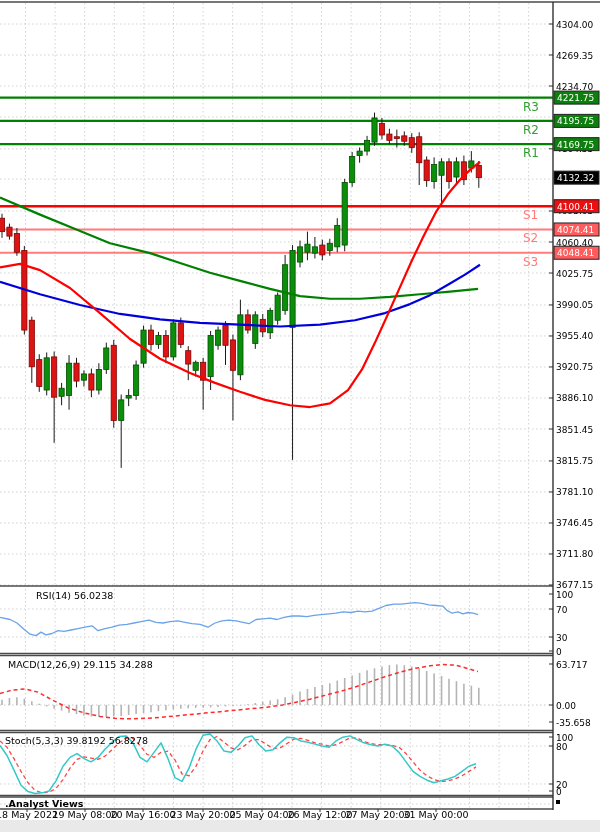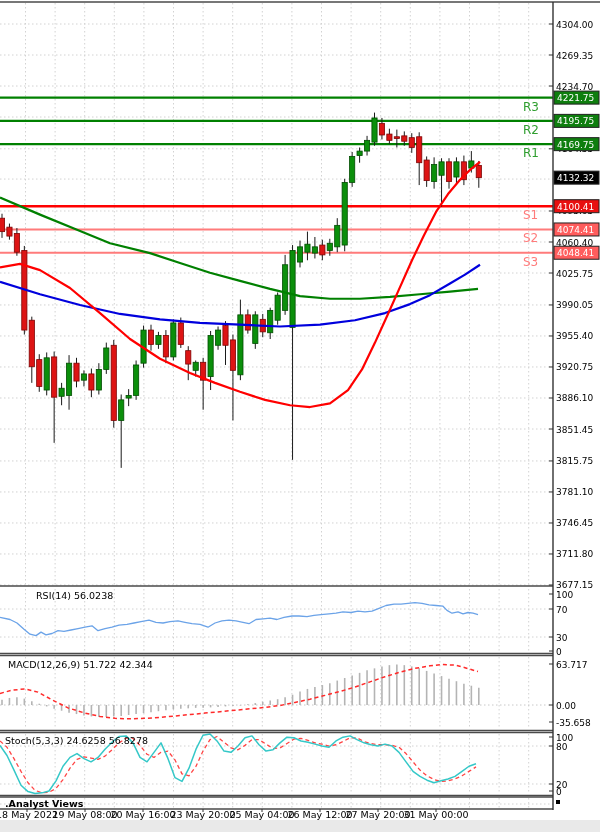--- a/index.html
+++ b/index.html
@@ -438,17 +438,17 @@
       <line x1="262" y1="809" x2="262" y2="812" stroke="#333" stroke-width="1"></line>
       <text x="262" y="818" font-size="9.5" fill="#000" text-anchor="middle" font-family="&quot;DejaVu Sans&quot;,sans-serif" font-weight="normal">25 May 04:00</text>
       <line x1="320" y1="809" x2="320" y2="812" stroke="#333" stroke-width="1"></line>
       <text x="320" y="818" font-size="9.5" fill="#000" text-anchor="middle" font-family="&quot;DejaVu Sans&quot;,sans-serif" font-weight="normal">26 May 12:00</text>
       <line x1="378" y1="809" x2="378" y2="812" stroke="#333" stroke-width="1"></line>
       <text x="378" y="818" font-size="9.5" fill="#000" text-anchor="middle" font-family="&quot;DejaVu Sans&quot;,sans-serif" font-weight="normal">27 May 20:00</text>
       <line x1="436" y1="809" x2="436" y2="812" stroke="#333" stroke-width="1"></line>
       <text x="436" y="818" font-size="9.5" fill="#000" text-anchor="middle" font-family="&quot;DejaVu Sans&quot;,sans-serif" font-weight="normal">31 May 00:00</text>
     </svg>
   <div class="panel-label" style="left:8px;top:590px;margin-left:28px;">RSI(14) 56.0238</div>
-  <div class="panel-label" style="left:8px;top:659px;">MACD(12,26,9) 51.722 42.344</div>
-  <div class="panel-label" style="left:5px;top:735px;">Stoch(5,3,3) 24.6258 56.8278</div>
+  <div class="panel-label" style="left:8px;top:659px;">MACD(12,26,9) 29.115 34.288</div>
+  <div class="panel-label" style="left:5px;top:735px;">Stoch(5,3,3) 39.8192 56.8278</div>
   <div class="panel-label" style="left:5px;top:798px;font-weight:bold;">.Analyst Views</div>
   <div id="bottom-strip"></div>
 </div>
 
 </body></html>

